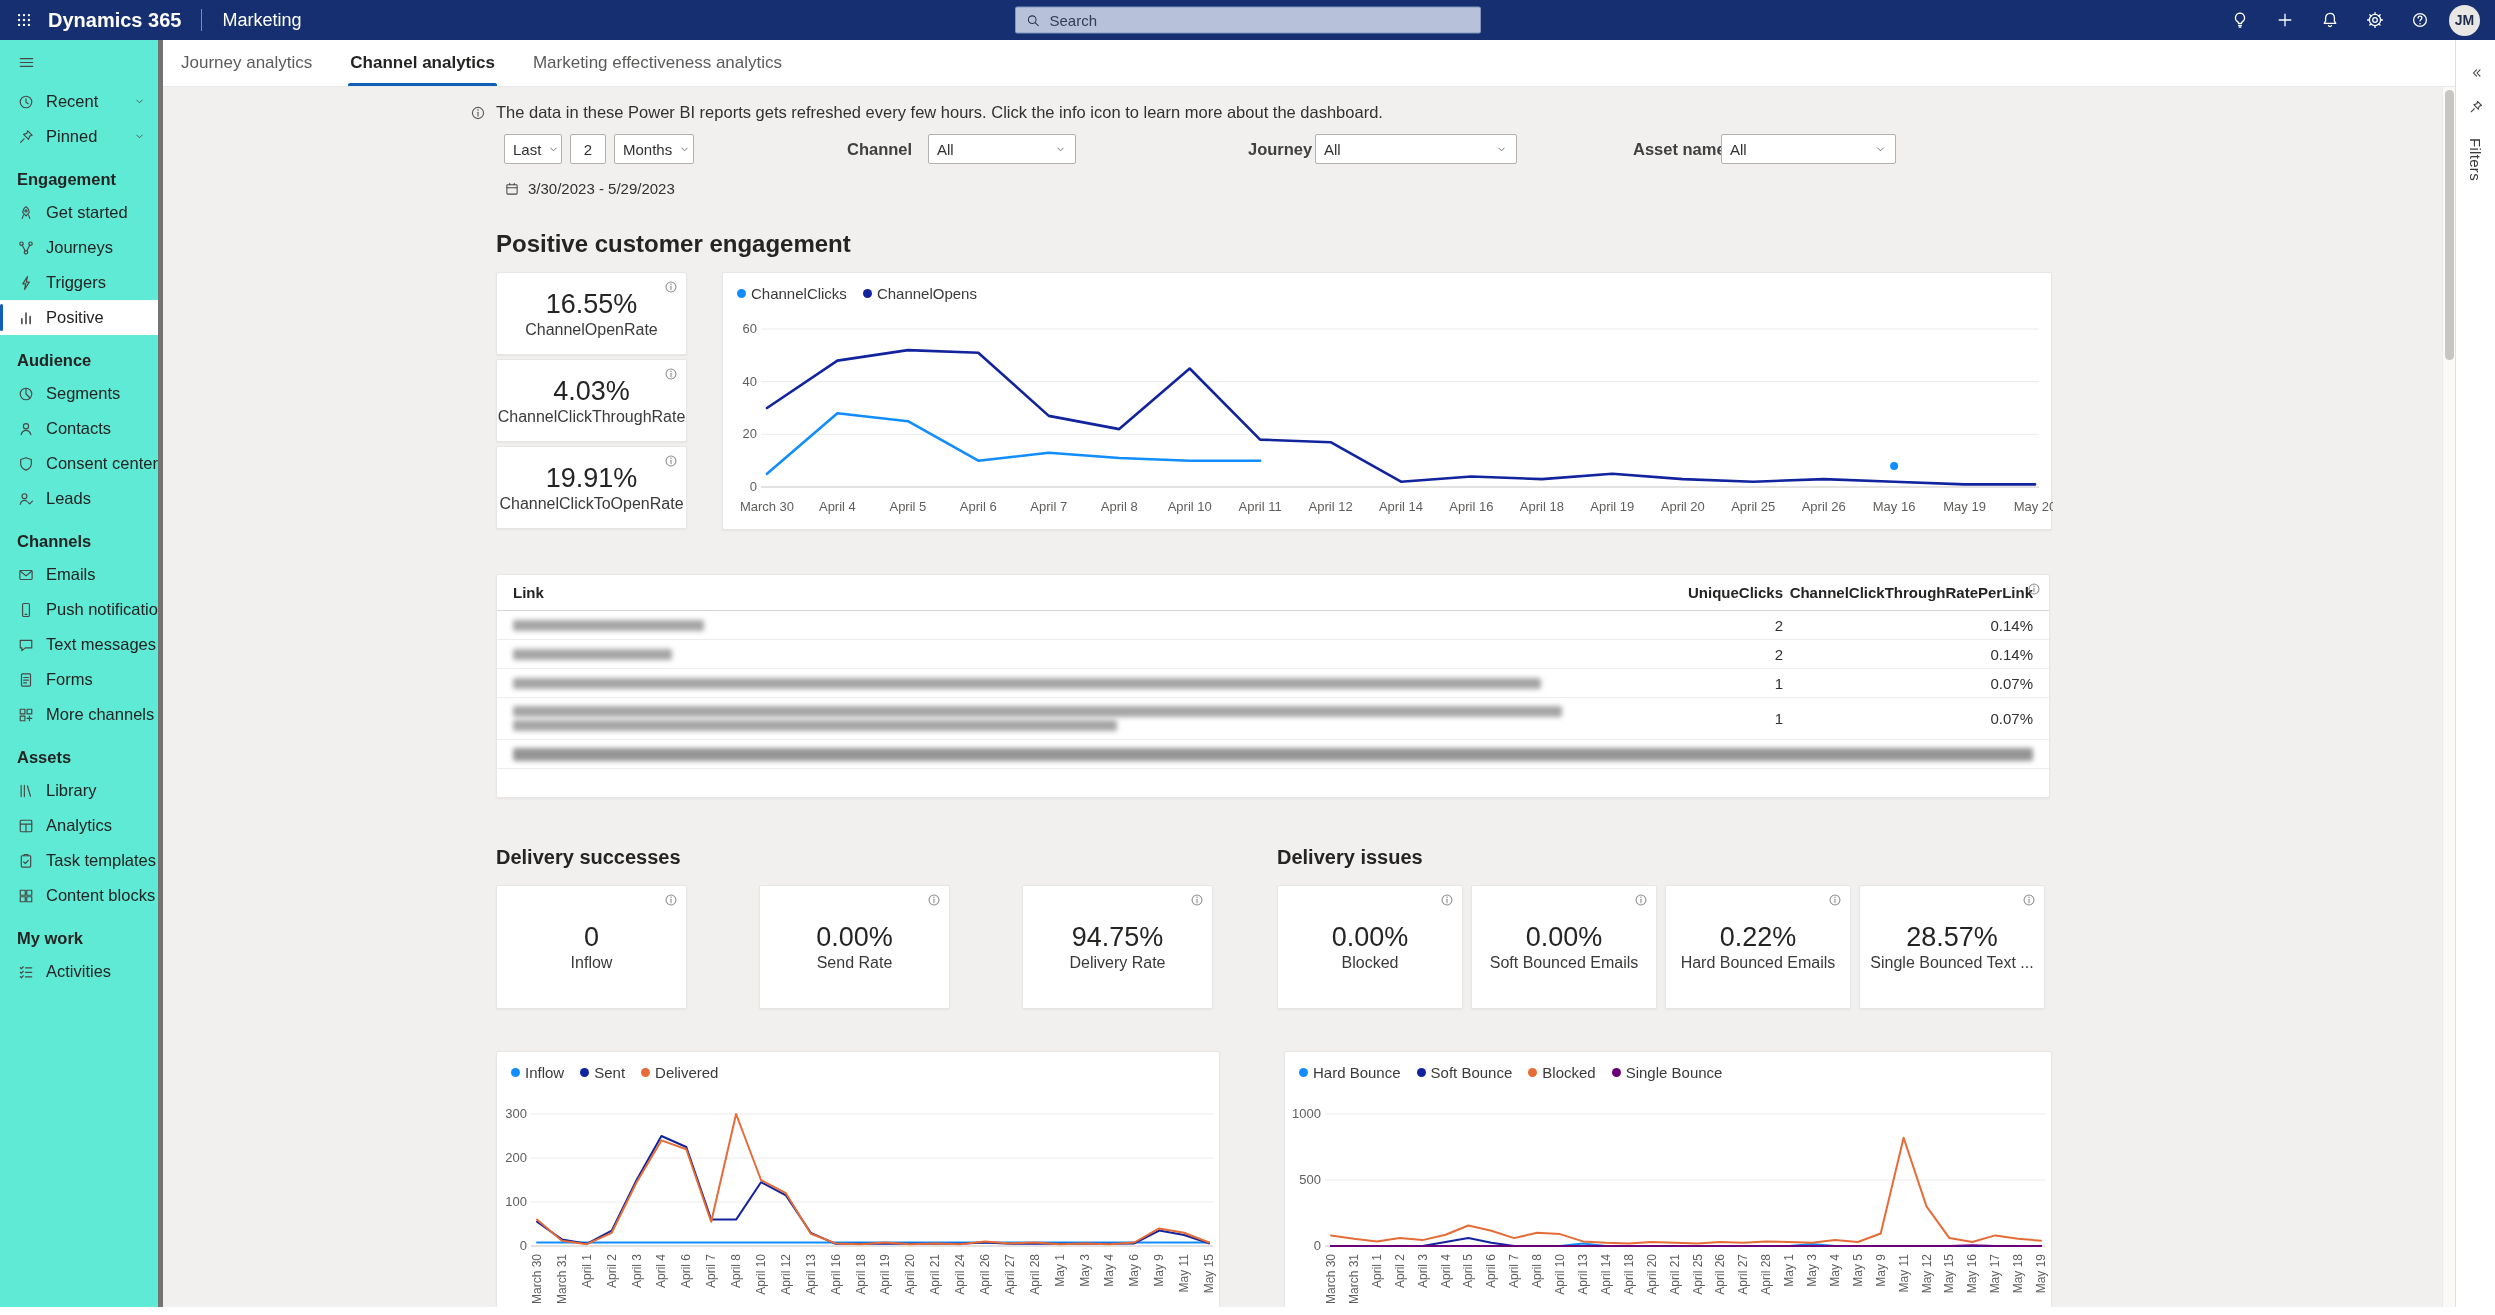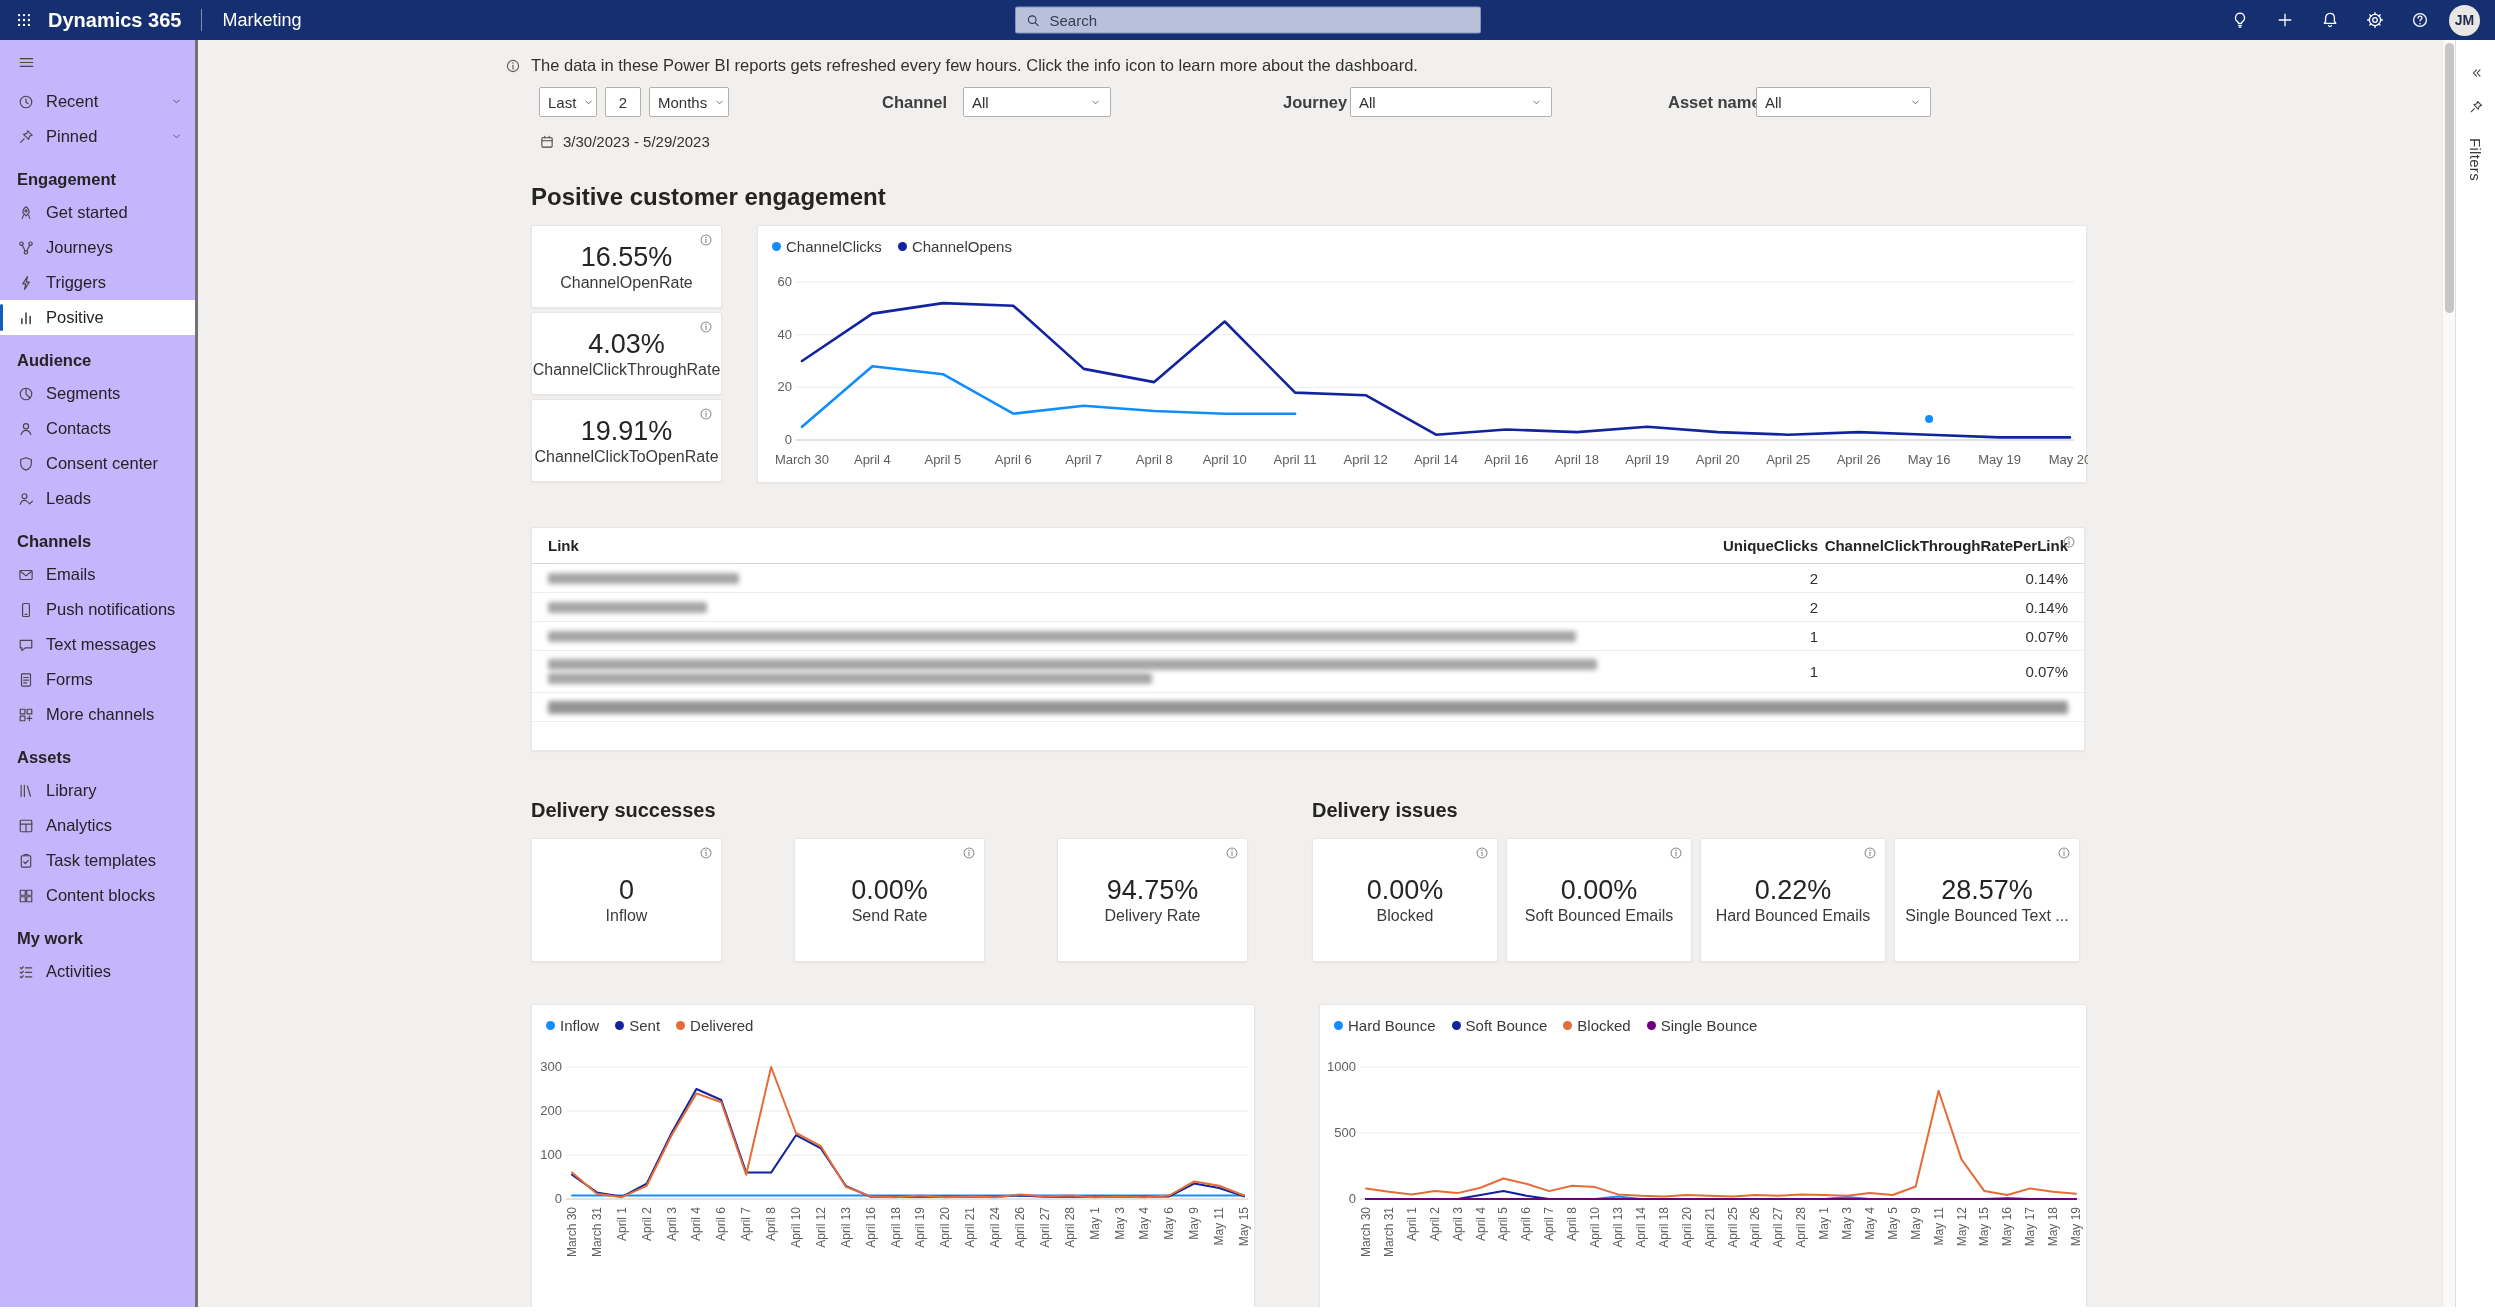--- a/index.html
+++ b/index.html
@@ -23,21 +23,21 @@
   .searchbox input{flex:1;border:none;background:transparent;outline:none;font-size:15px;color:#1b1a19;font-family:inherit}
   .searchbox input::placeholder{color:#333C52;opacity:1}
   .topbar-actions{margin-left:auto;display:flex;align-items:center;gap:13px;padding-right:15px}
   .tb-btn{width:32px;height:32px;background:transparent;border:none;color:#fff;display:flex;align-items:center;justify-content:center;cursor:pointer;padding:0}
   .avatar{width:31px;height:31px;border-radius:50%;background:#E9E7E4;color:#1F2B4D;font-weight:bold;font-size:14px;display:flex;align-items:center;justify-content:center;cursor:pointer}
 
   
   .shell{display:flex;height:1267px}
 
   
-  .sidebar{width:198px;background:#c4b5fd;border-right:3px solid #737373;flex:none;overflow:hidden}
+  .sidebar{width:163px;background:#5eead4;border-right:5px solid #737373;flex:none;overflow:hidden}
   .hamburger{width:48px;height:44px;border:none;background:transparent;display:flex;align-items:center;padding-left:17px;color:#323130;cursor:pointer}
   .nav-item{height:35px;display:flex;align-items:center;padding:0 12px 0 17px;gap:11px;font-size:16.5px;color:#242424;cursor:pointer;position:relative;white-space:nowrap}
   .nav-item .ml{margin-left:auto;color:#55534F}
   .nav-item.selected{background:#fff}
   .nav-item.selected::before{content:"";position:absolute;left:0;top:4px;bottom:4px;width:3px;background:#1160B7;border-radius:2px}
   .nav-section{padding:16px 17px 6px;font-weight:bold;font-size:16.5px;color:#242424}
   .sidebar .icon{color:#4A4846}
 
   
   .icon{display:inline-flex;flex:none}
@@ -413,20 +413,25 @@
               <path d="M3.6 5.2l1.2 1.2 2.2-2.2M3.6 10.2l1.2 1.2 2.2-2.2M3.6 15.2l1.2 1.2 2.2-2.2"></path>
               <path d="M9.4 5.4h7M9.4 10.4h7M9.4 15.4h7"></path>
             </svg>
           </span>
           <span class="nav-label">Activities</span>
         </div>
       </div>
   </nav>
 
   <div class="main">
+    <div class="tabbar" id="tabbar">
+        <button class="tab">Journey analytics</button>
+        <button class="tab selected">Channel analytics</button>
+        <button class="tab">Marketing effectiveness analytics</button>
+      </div>
 
     <div class="scrollarea">
       <div class="banner">
         <span class="icon s18">
             <svg viewBox="0 0 20 20" fill="none" stroke="currentColor" stroke-width="1.3" stroke-linecap="round" stroke-linejoin="round">
               <circle cx="10" cy="10" r="6.2"></circle>
               <path d="M10 9.2v4.2"></path>
               <circle cx="10" cy="6.6" r="0.9" fill="currentColor" stroke="none"></circle>
             </svg>
           </span>

